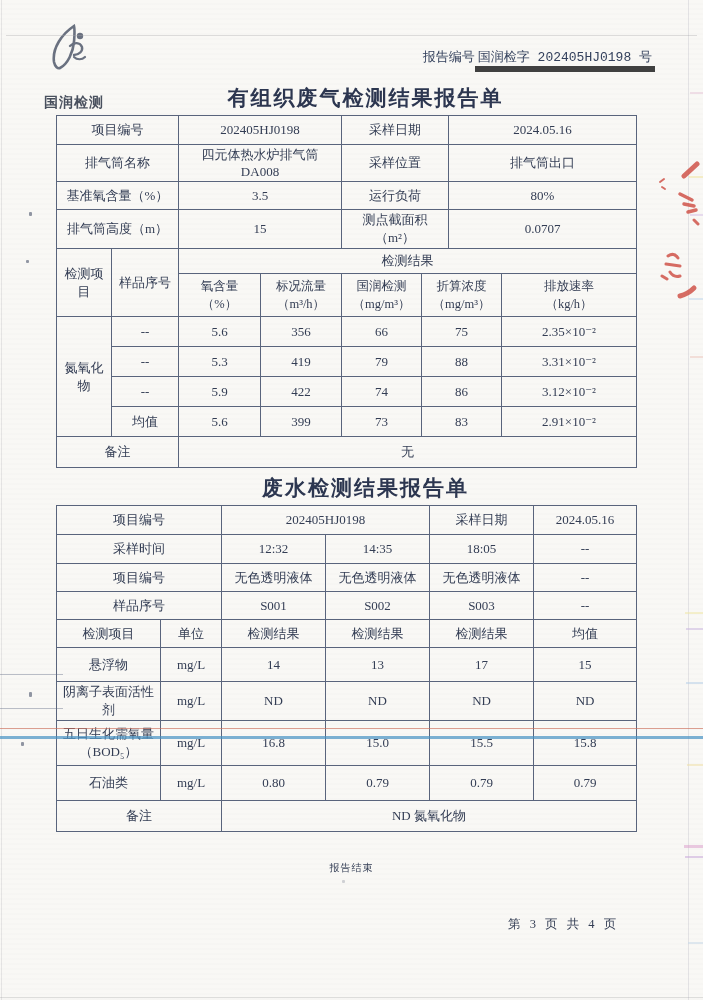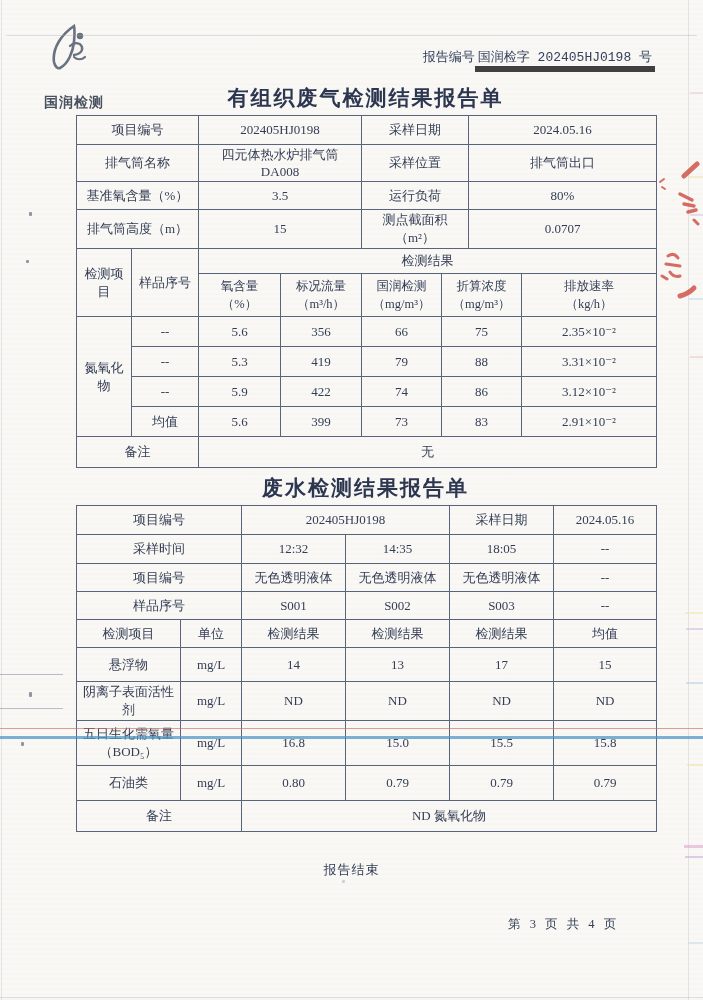--- a/index.html
+++ b/index.html
@@ -17,30 +17,30 @@
   .logo{position:absolute;left:44px;top:24px;width:90px;text-align:left;}
   .logo-text{font-size:14px;font-weight:bold;color:#49505e;letter-spacing:1px;margin-top:16px;}
   .report-no{position:absolute;top:48px;right:48px;font-size:13px;color:#33405c;white-space:nowrap;}
   .report-no .val{border-bottom:6px solid #404040;padding:0 3px 1px 3px;font-family:Liberation Mono, monospace;}
   
   .doc-title{position:absolute;left:14px;width:100%;text-align:center;
     font-size:21px;font-weight:bold;letter-spacing:2px;color:#2c3650;}
   .title-gas{top:84px;}
   .title-water{top:474px;}
   
-  table.rpt{position:absolute;left:76px;border-collapse:collapse;table-layout:fixed;width:580px;border-radius:6px;}
+  table.rpt{position:absolute;left:56px;border-collapse:collapse;table-layout:fixed;width:580px;border-radius:6px;}
   table.rpt td{
     border:1px solid #59647c;text-align:center;vertical-align:middle;
     font-size:13px;color:#333d54;padding:1px 2px;overflow:hidden;
   }
   .t-gas{top:115px;}
   .t-water{top:505px;}
   .subhead span{display:block;line-height:1.45;font-size:12.5px;}
   
-  .report-end{position:absolute;top:861px;left:0;width:100%;text-align:center;font-size:13px;letter-spacing:1px;color:#333d54;}
+  .report-end{position:absolute;top:861px;left:0;width:100%;text-align:center;font-size:10px;letter-spacing:1px;color:#333d54;}
   .page-num{position:absolute;top:916px;left:508px;font-size:12.5px;letter-spacing:3px;color:#333d54;}
   
   .art{position:absolute;pointer-events:none;}
   .line-top{top:35px;left:6px;right:6px;height:1px;background:rgba(165,165,170,0.35);}
   .line-bottom{top:997px;left:0;right:0;height:1px;background:rgba(140,140,145,0.25);}
   .edge-left{top:0;left:1px;width:1px;height:100%;background:rgba(140,140,150,0.18);}
   .edge-right{top:0;left:688px;width:1px;height:100%;background:rgba(150,150,170,0.22);}
   .stub-line{height:1px;background:rgba(95,105,130,0.4);}
   .scan-red{top:728px;left:0;width:100%;height:1px;background:rgba(205,110,90,0.65);}
   .scan-blue{top:736px;left:0;width:100%;height:3px;background:rgba(70,145,195,0.7);}

